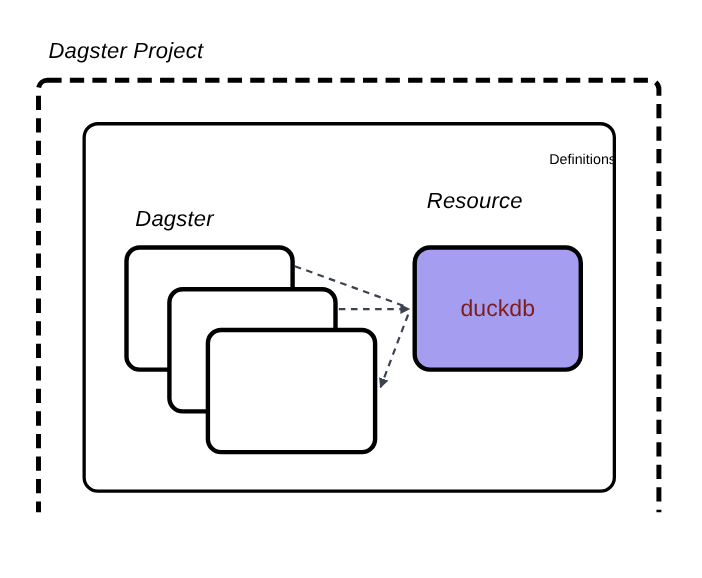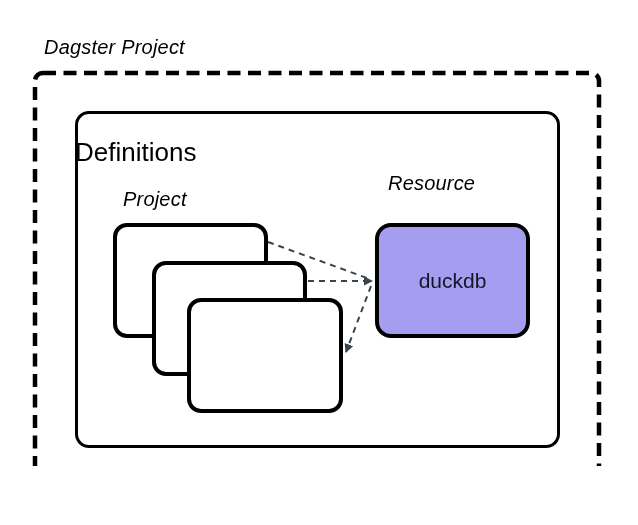--- a/index.html
+++ b/index.html
@@ -41,22 +41,22 @@
     border: 3.5px solid #000000;
     border-radius: 14px;
     background: #ffffff;
     box-sizing: border-box;
   }
   .definitions-title {
     position: absolute;
     left: 75px;
     top: 137px;
     width: 485px;
-    text-align: left;
-    font-size: 26px;
+    text-align: right;
+    font-size: 13px;
     font-weight: 400;
   }
   .section-label {
     position: absolute;
     font-size: 20px;
     font-style: italic;
     font-weight: 500;
     letter-spacing: 0.2px;
   }
   .assets-label { left: 123px; top: 188px; }
@@ -83,21 +83,21 @@
     border: 4px solid #000000;
     border-radius: 16px;
     box-sizing: border-box;
     display: flex;
     align-items: center;
     justify-content: center;
   }
   .resource-name {
     font-size: 21px;
     font-weight: 400;
-    color: #0f172a;
+    color: #7f1d1d;
   }
   .connector-layer {
     position: absolute;
     left: 0;
     top: 0;
     width: 638px;
     height: 525px;
     pointer-events: none;
   }
 </style>
@@ -108,21 +108,21 @@
 
   <div class="project-title">Dagster Project</div>
 
   <svg class="svg-layer" viewBox="0 0 638 525">
     <rect x="35" y="73" width="564" height="412" rx="8" fill="none" stroke="#000000" stroke-width="4.5" stroke-dasharray="13 7.5"></rect>
   </svg>
 
   <div class="definitions-box"></div>
   <div class="definitions-title">Definitions</div>
 
-  <div class="section-label assets-label">Project</div>
+  <div class="section-label assets-label">Dagster</div>
   <div class="section-label resource-label">Resource</div>
 
   <div class="asset-card asset-card-back"></div>
   <div class="asset-card asset-card-middle"></div>
   <div class="asset-card asset-card-front"></div>
 
   <div class="resource-box">
     <span class="resource-name">duckdb</span>
   </div>
 

